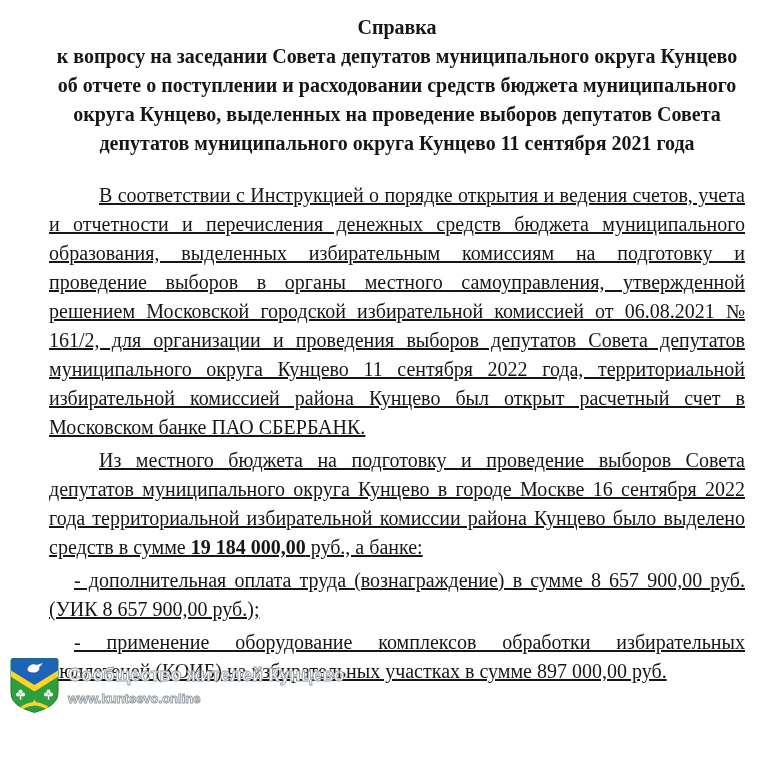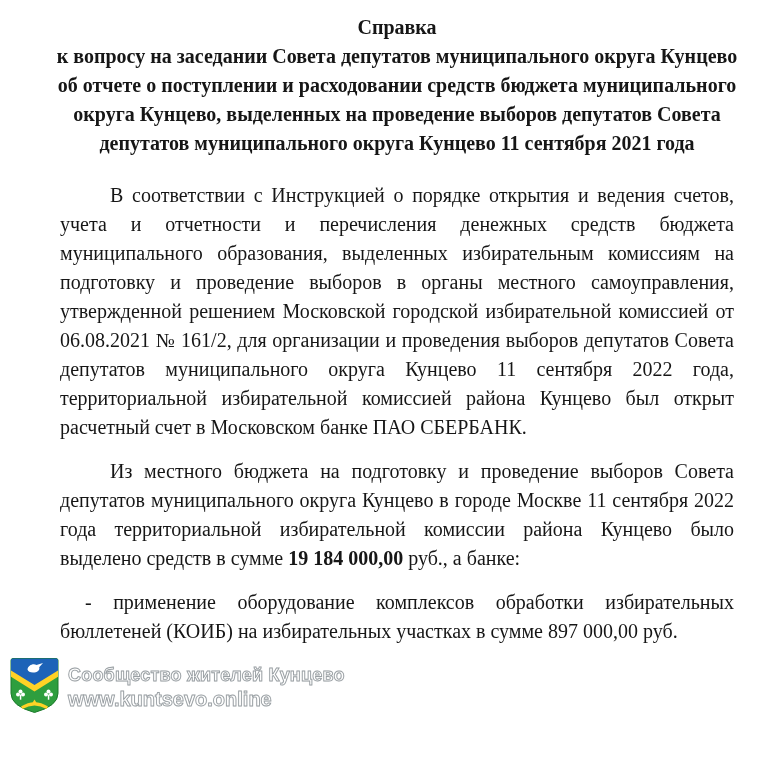--- a/index.html
+++ b/index.html
@@ -25,22 +25,23 @@
     line-height: 29px;
   }
   .title {
     text-align: center;
     font-weight: bold;
   }
   .title div {
     text-align: center;
   }
   p {
-    margin: 15px;
+    margin: 4px;
     text-align: justify;
+    text-decoration: underline;
   }
   .para {
     text-indent: 50px;
   }
   .p1 {
     margin-top: 23px;
   }
   .item-heading {
     margin-top: 25px;
     text-indent: 25px;
@@ -67,42 +68,43 @@
     text-shadow: 0 0 1px #a8adb1;
     transform: scaleY(1.04);
   }
   .wm-line1 {
     font-size: 18px;
     line-height: 21px;
     letter-spacing: 0.2px;
     text-align: right;
   }
   .wm-line2 {
-    font-size: 20px;
+    font-size: 13px;
     line-height: 18px;
     margin-top: 3px;
   }
 </style>
 </head>
 <body>
 
 <div class="page">
 
   <div class="content">
 
     <div class="title">
       <div>Справка</div>
       <div>к вопросу на заседании Совета депутатов муниципального округа Кунцево об отчете о поступлении и расходовании средств бюджета муниципального округа Кунцево, выделенных на проведение выборов депутатов Совета депутатов муниципального округа Кунцево 11 сентября 2021 года</div>
     </div>
 
     <p class="para p1">В соответствии с Инструкцией о порядке открытия и ведения счетов, учета и отчетности и перечисления денежных средств бюджета муниципального образования, выделенных избирательным комиссиям на подготовку и проведение выборов в органы местного самоуправления, утвержденной решением Московской городской избирательной комиссией от 06.08.2021 № 161/2, для организации и проведения выборов депутатов Совета депутатов муниципального округа Кунцево 11 сентября 2022 года, территориальной избирательной комиссией района Кунцево был открыт расчетный счет в Московском банке ПАО СБЕРБАНК.</p>
 
-    <p class="para p2"><span>Из местного бюджета на подготовку и проведение выборов Совета депутатов муниципального округа Кунцево в городе Москве 11 сентября 2022 года территориальной избирательной комиссии района Кунцево было выделено средств в сумме </span><b>19 184 000,00</b><span> руб., а банке:</span></p>
+    <p class="para p2"><span>Из местного бюджета на подготовку и проведение выборов Совета депутатов муниципального округа Кунцево в городе Москве 16 сентября 2022 года территориальной избирательной комиссии района Кунцево было выделено средств в сумме </span><b>19 184 000,00</b><span> руб., а банке:</span></p>
 
 
+    <p class="bullet">- дополнительная оплата труда (вознаграждение) в сумме 8 657 900,00 руб. (УИК 8 657 900,00 руб.);</p>
 
     <p class="bullet">- применение оборудование комплексов обработки избирательных бюллетеней (КОИБ) на избирательных участках в сумме 897 000,00 руб.</p>
 
   </div>
 
   <div class="footer">
 
     <svg class="coat" width="49" height="57" viewBox="0 0 49 57" xmlns="http://www.w3.org/2000/svg">
       <defs>
         <clipPath id="shieldClip">

